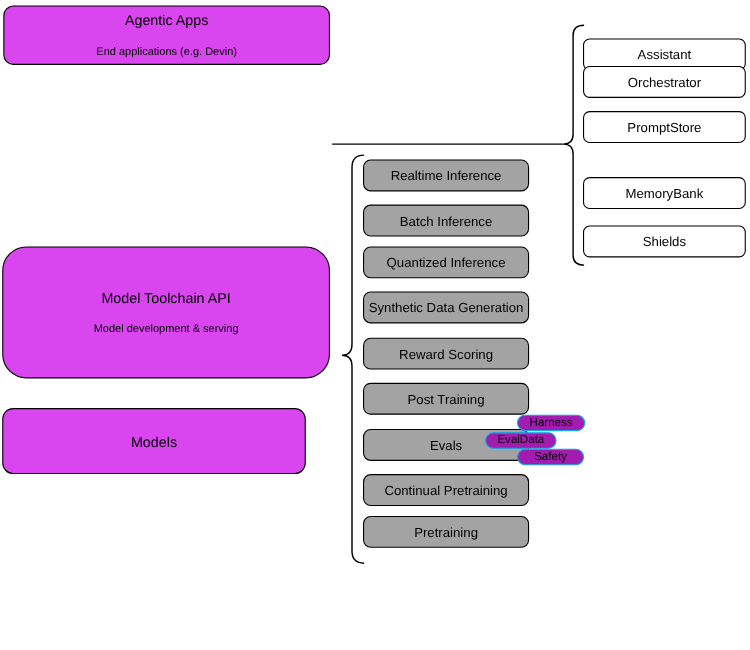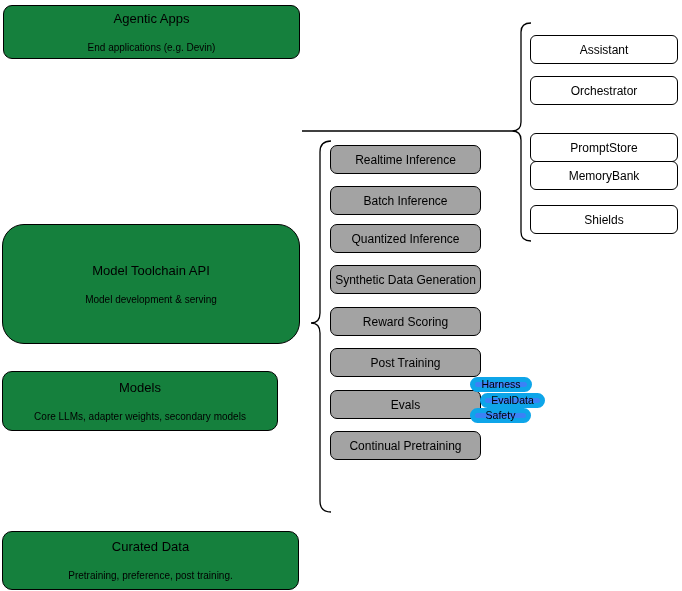--- a/index.html
+++ b/index.html
@@ -1,41 +1,41 @@
 <!DOCTYPE html>
 <html><head>
 <meta charset="utf-8">
 <style>
   html,body{margin:0;padding:0;background:#ffffff;}
   #canvas{
     position:relative;width:682px;height:591px;background:#ffffff;
     font-family:"Liberation Sans",sans-serif;color:#000;overflow:hidden;
   }
   .lbox{
-    position:absolute;border:1px solid #000;background:#15803d;box-sizing:border-box;
+    position:absolute;border:1px solid #000;background:#d946ef;box-sizing:border-box;
     display:flex;flex-direction:column;align-items:center;justify-content:center;
     text-align:center;gap:16px;padding:0 8px;
   }
   .ltitle{font-size:13px;line-height:15px;}
   .lsub{font-size:10px;line-height:12px;}
   .mbox{
     position:absolute;left:330px;width:151px;height:29px;border:1px solid #000;
     border-radius:7px;background:#a3a3a3;box-sizing:border-box;
     display:flex;align-items:center;justify-content:center;
     font-size:12px;text-align:center;z-index:1;
   }
   .rbox{
     position:absolute;left:530px;width:148px;height:29px;border:1px solid #000;
     border-radius:6px;background:#fff;box-sizing:border-box;
     display:flex;align-items:center;justify-content:center;
     font-size:12px;text-align:center;
   }
   .pill{
-    position:absolute;height:15px;border:5px solid #0ea5e9;border-radius:999px;
-    background:#3b82f6;box-sizing:border-box;display:flex;align-items:center;
+    position:absolute;height:15px;border:1px solid #0ea5e9;border-radius:999px;
+    background:#a21caf;box-sizing:border-box;display:flex;align-items:center;
     justify-content:center;font-size:10.5px;line-height:11px;z-index:2;
   }
   svg.overlay{position:absolute;left:0;top:0;z-index:0;}
 </style>
 </head>
 <body>
 
 <div id="canvas">
 
   <svg class="overlay" width="682" height="591" viewBox="0 0 682 591">
@@ -50,41 +50,37 @@
   </div>
 
 
   <div class="lbox" style="left:2px;top:224px;width:298px;height:120px;border-radius:22px">
     <div class="ltitle">Model Toolchain API</div>
     <div class="lsub">Model development &amp; serving</div>
   </div>
 
   <div class="lbox" style="left:2px;top:371px;width:276px;height:60px;border-radius:10px">
     <div class="ltitle">Models</div>
-    <div class="lsub">Core LLMs, adapter weights, secondary models</div>
   </div>
 
 
-  <div class="lbox" style="left:2px;top:531px;width:297px;height:59px;border-radius:10px">
-    <div class="ltitle">Curated Data</div>
-    <div class="lsub">Pretraining, preference, post training.</div>
-  </div>
 
   <div class="mbox" style="top:145px">Realtime Inference</div>
   <div class="mbox" style="top:224px">Quantized Inference</div>
   <div class="mbox" style="top:186px">Batch Inference</div>
   <div class="mbox" style="top:265px">Synthetic Data Generation</div>
   <div class="mbox" style="top:307px">Reward Scoring</div>
   <div class="mbox" style="top:348px">Post Training</div>
   <div class="mbox" style="top:390px">Evals</div>
   <div class="mbox" style="top:431px">Continual Pretraining</div>
+  <div class="mbox" style="top:469px">Pretraining</div>
 
   <div class="pill" style="left:470px;top:377px;width:62px">Harness</div>
-  <div class="pill" style="left:480px;top:393px;width:65px">EvalData</div>
+  <div class="pill" style="left:441px;top:393px;width:65px">EvalData</div>
   <div class="pill" style="left:470px;top:408px;width:61px">Safety</div>
 
   <div class="rbox" style="top:35px">Assistant</div>
-  <div class="rbox" style="top:76px">Orchestrator</div>
-  <div class="rbox" style="top:133px">PromptStore</div>
+  <div class="rbox" style="top:60px">Orchestrator</div>
+  <div class="rbox" style="top:101px">PromptStore</div>
   <div class="rbox" style="top:161px">MemoryBank</div>
   <div class="rbox" style="top:205px">Shields</div>
 
 </div>
 
 </body></html>

